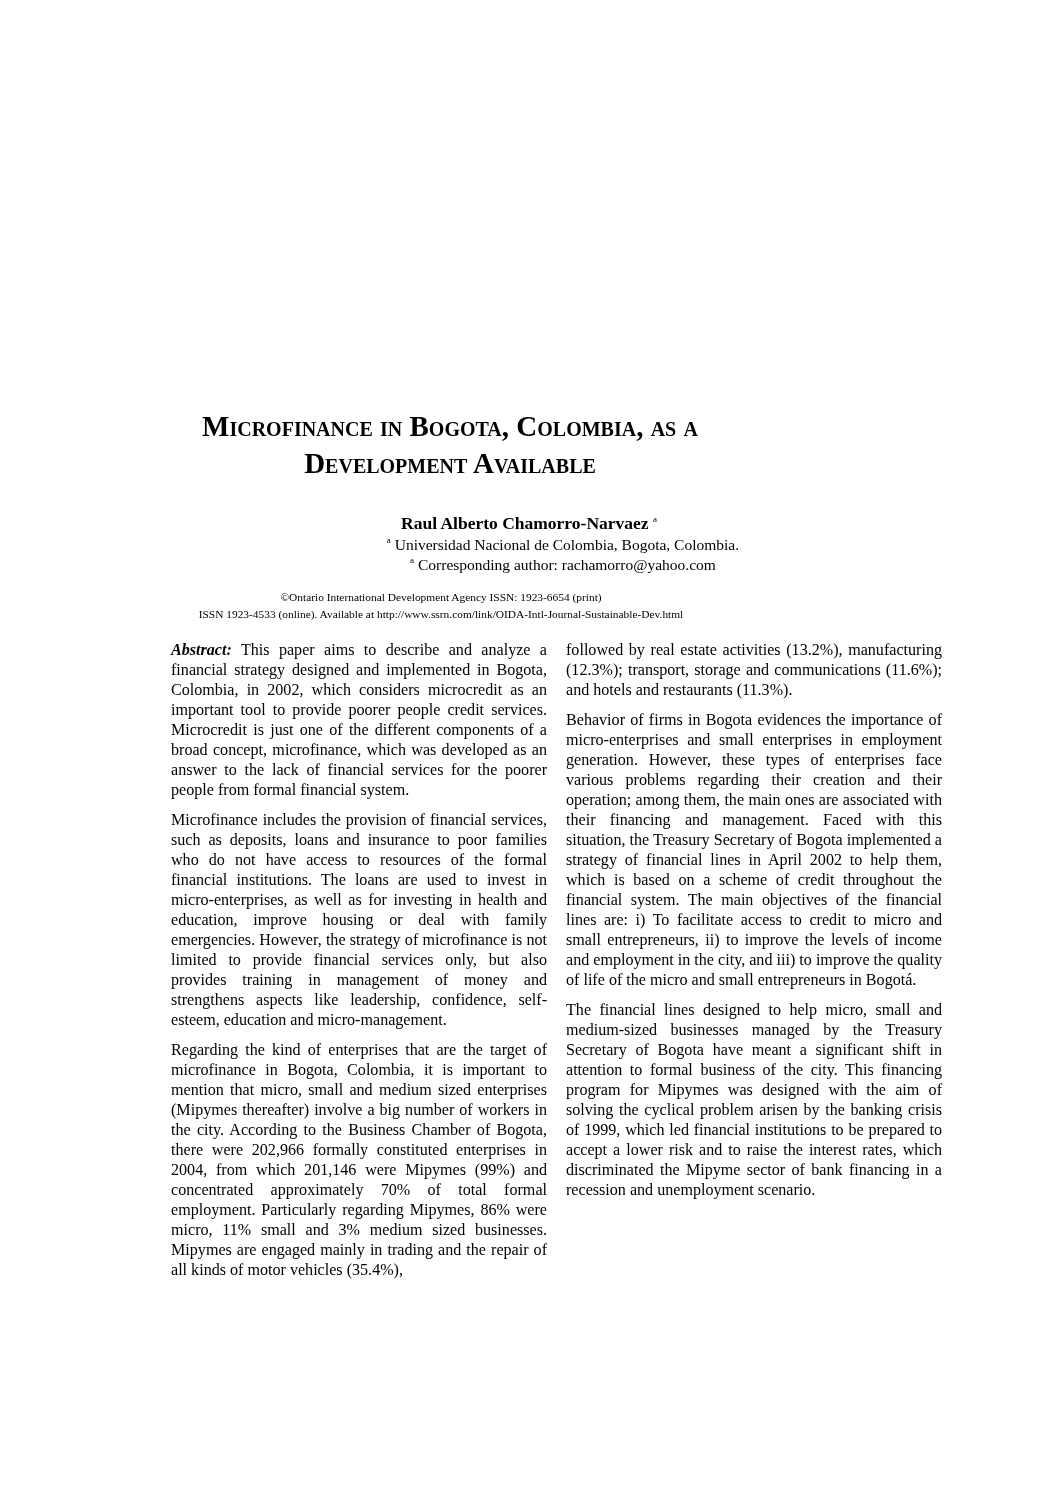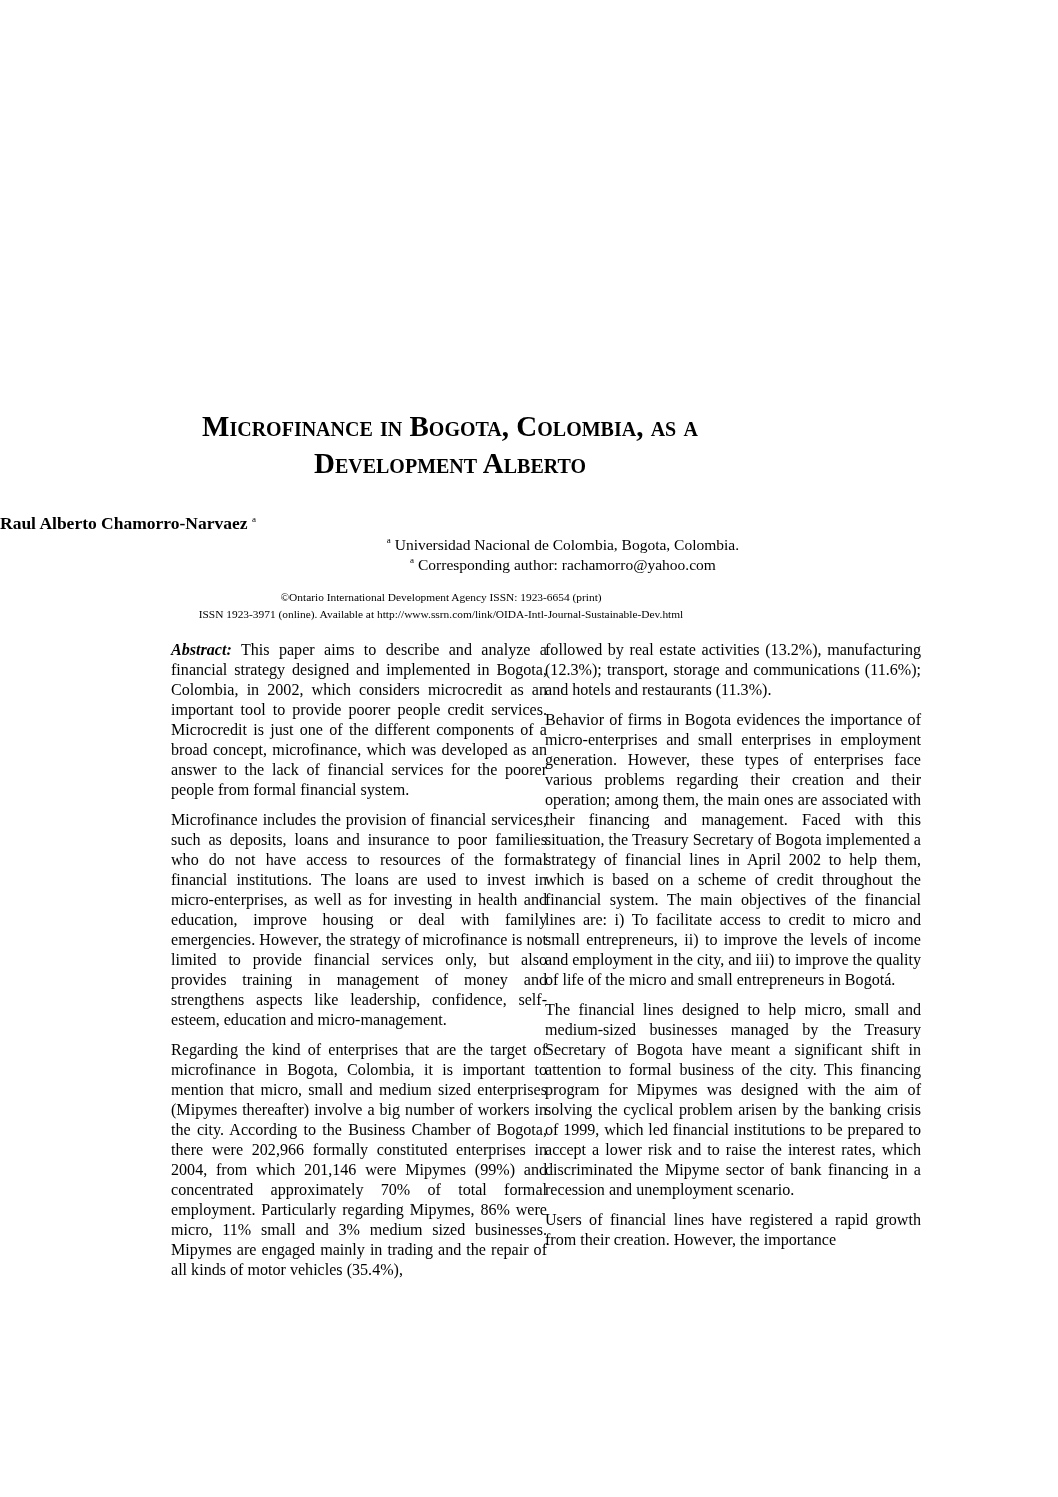--- a/index.html
+++ b/index.html
@@ -1,65 +1,64 @@
 <!DOCTYPE html>
 <html><head>
 <meta charset="utf-8">
 <style>
   html, body { margin: 0; padding: 0; background: #ffffff; }
   body { width: 1058px; height: 1497px; position: relative; overflow: hidden;
          font-family: "Liberation Serif", "DejaVu Serif", serif; color: #000; }
   .title { position: absolute; left: 0; width: 900px; top: 408px; text-align: center;
            font-weight: bold; font-variant: small-caps; font-size: 29px; line-height: 37px; letter-spacing: 0px; }
   .title div { white-space: nowrap; }
-  .author { position: absolute; left: 0; width: 1058px; top: 508px; 
+  .author { position: absolute; left: 0; width: 1058px; top: 508px; text-align: center;
             font-weight: bold; font-size: 17.5px; line-height: 22px; }
   .author sup, .aff sup { font-size: 9px; vertical-align: 7px; font-weight: normal; }
   .aff { position: absolute; left: 0; width: 1058px; text-align: center; font-size: 15.5px; line-height: 20px; margin-left: 34px; }
   .aff1 { top: 530px; }
   .aff2 { top: 550px; font-family: Liberation Serif, serif; }
   .issn { position: absolute; left: 0; width: 882px; text-align: center; font-size: 11.4px; line-height: 17px; }
   .issn1 { top: 589px; }
   .issn2 { top: 606px; }
   .col { position: absolute; top: 640px; width: 376px; font-size: 16.1px; line-height: 20px; }
   .col.left { left: 123px; margin-left: 48px; }
-  .col.right { left: 545px; }
+  .col.right { left: 566px; }
   .col p { margin: 0 0 10px 0; text-align: justify; text-align-last: left; }
   .abstract-label { font-weight: bold; font-style: italic; }
 </style>
 </head>
 <body>
 
 <div class="title">
   <div>Microfinance in Bogota, Colombia, as a</div>
-  <div>Development Alberto</div>
+  <div>Development Available</div>
 </div>
 
 <div class="author">
   <span>Raul Alberto Chamorro-Narvaez</span>
   <sup>a</sup>
 </div>
 
 <div class="aff aff1">
   <sup>a</sup>
   <span>Universidad Nacional de Colombia, Bogota, Colombia.</span>
 </div>
 
 <div class="aff aff2">
   <sup>a</sup>
   <span>Corresponding author: rachamorro@yahoo.com</span>
 </div>
 
 <div class="issn issn1">©Ontario International Development Agency ISSN: 1923-6654 (print)</div>
-<div class="issn issn2">ISSN 1923-3971 (online). Available at http://www.ssrn.com/link/OIDA-Intl-Journal-Sustainable-Dev.html</div>
+<div class="issn issn2">ISSN 1923-4533 (online). Available at http://www.ssrn.com/link/OIDA-Intl-Journal-Sustainable-Dev.html</div>
 
 <div class="col left">
   <p><span class="abstract-label">Abstract:</span><span> This paper aims to describe and analyze a financial strategy designed and implemented in Bogota, Colombia, in 2002, which considers microcredit as an important tool to provide poorer people credit services. Microcredit is just one of the different components of a broad concept, microfinance, which was developed as an answer to the lack of financial services for the poorer people from formal financial system.</span></p>
   <p>Microfinance includes the provision of financial services, such as deposits, loans and insurance to poor families who do not have access to resources of the formal financial institutions. The loans are used to invest in micro-enterprises, as well as for investing in health and education, improve housing or deal with family emergencies. However, the strategy of microfinance is not limited to provide financial services only, but also provides training in management of money and strengthens aspects like leadership, confidence, self-esteem, education and micro-management.</p>
   <p>Regarding the kind of enterprises that are the target of microfinance in Bogota, Colombia, it is important to mention that micro, small and medium sized enterprises (Mipymes thereafter) involve a big number of workers in the city. According to the Business Chamber of Bogota, there were 202,966 formally constituted enterprises in 2004, from which 201,146 were Mipymes (99%) and concentrated approximately 70% of total formal employment. Particularly regarding Mipymes, 86% were micro, 11% small and 3% medium sized businesses. Mipymes are engaged mainly in trading and the repair of all kinds of motor vehicles (35.4%),</p>
 </div>
 
 <div class="col right">
   <p>followed by real estate activities (13.2%), manufacturing (12.3%); transport, storage and communications (11.6%); and hotels and restaurants (11.3%).</p>
   <p>Behavior of firms in Bogota evidences the importance of micro-enterprises and small enterprises in employment generation. However, these types of enterprises face various problems regarding their creation and their operation; among them, the main ones are associated with their financing and management. Faced with this situation, the Treasury Secretary of Bogota implemented a strategy of financial lines in April 2002 to help them, which is based on a scheme of credit throughout the financial system. The main objectives of the financial lines are: i) To facilitate access to credit to micro and small entrepreneurs, ii) to improve the levels of income and employment in the city, and iii) to improve the quality of life of the micro and small entrepreneurs in Bogotá.</p>
   <p>The financial lines designed to help micro, small and medium-sized businesses managed by the Treasury Secretary of Bogota have meant a significant shift in attention to formal business of the city. This financing program for Mipymes was designed with the aim of solving the cyclical problem arisen by the banking crisis of 1999, which led financial institutions to be prepared to accept a lower risk and to raise the interest rates, which discriminated the Mipyme sector of bank financing in a recession and unemployment scenario.</p>
-  <p>Users of financial lines have registered a rapid growth from their creation. However, the importance</p>
 </div>
 
 </body></html>

